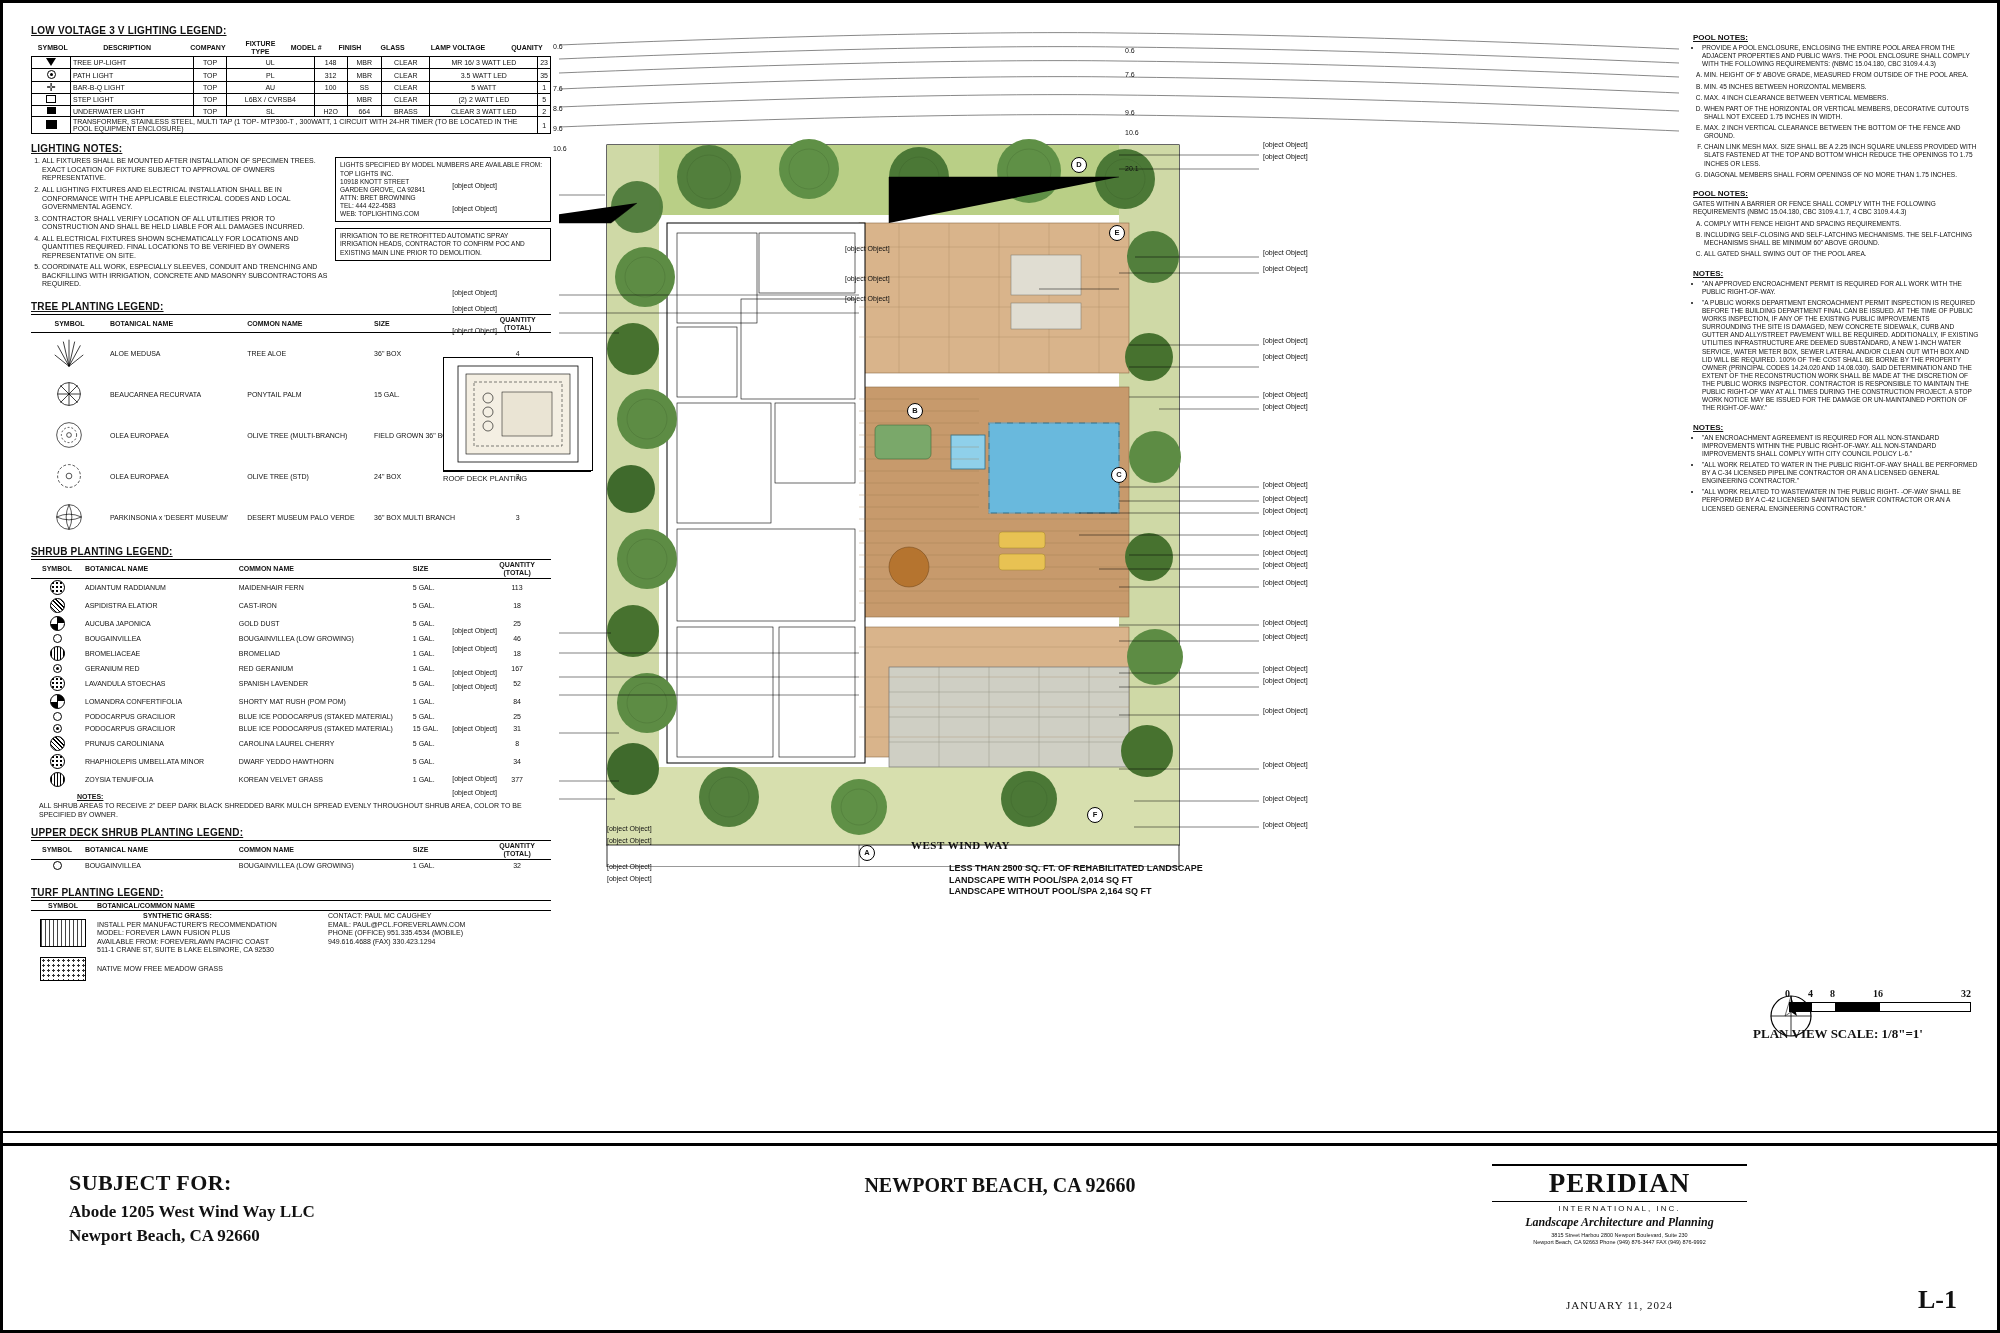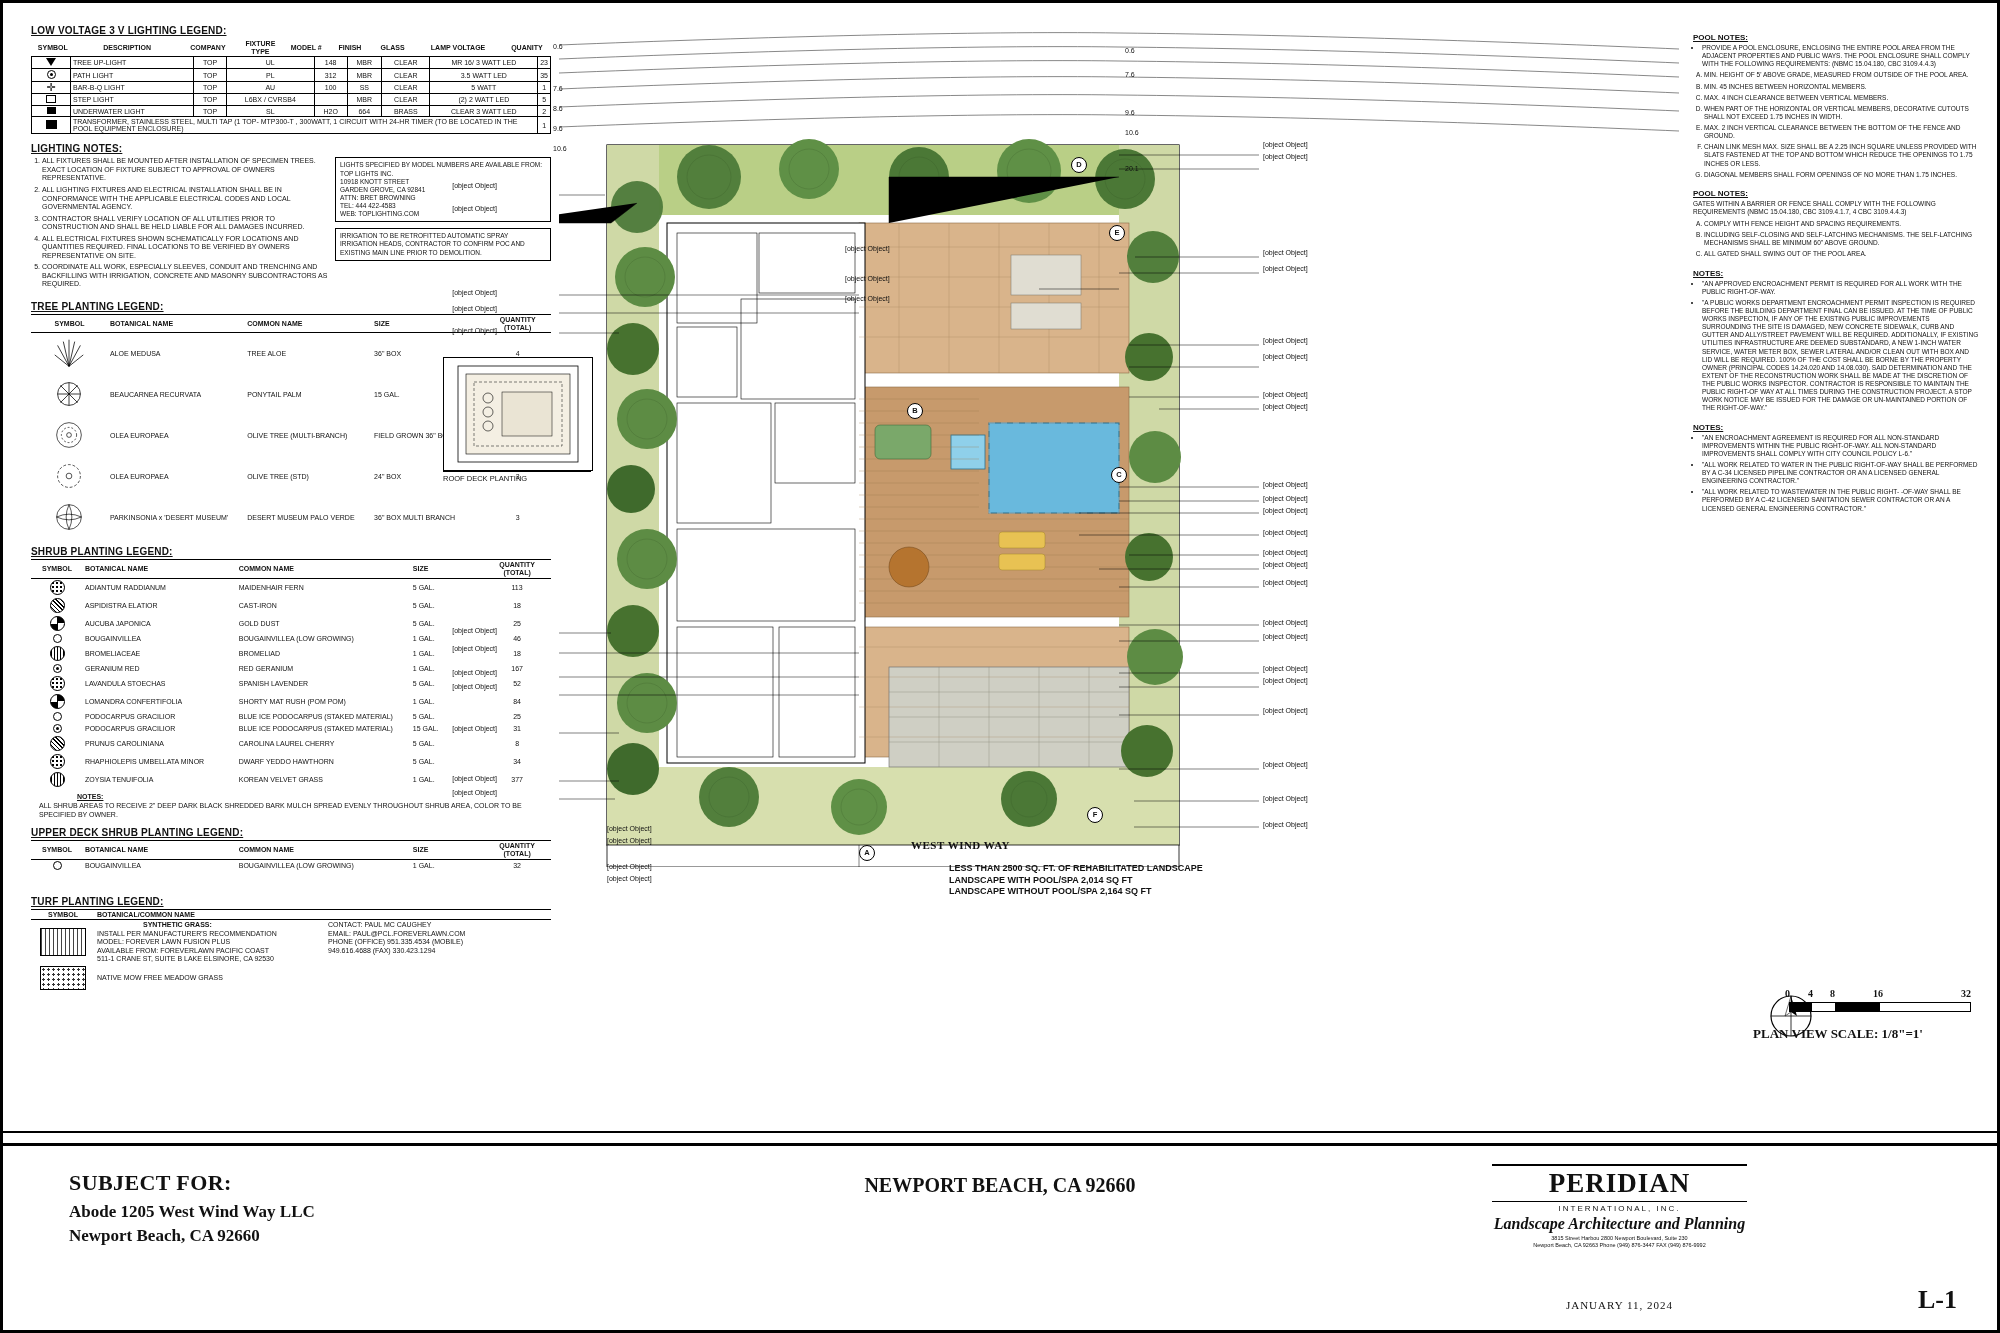--- a/index.html
+++ b/index.html
@@ -73,21 +73,21 @@
   #title .inner{position:relative;width:100%;height:100%;}
   .tb-left{position:absolute;left:66px;top:24px;}
   .tb-left .l1{font-family:"Liberation Serif",serif;font-size:22px;font-weight:bold;letter-spacing:.4px;}
   .tb-left .l2{font-family:"Liberation Serif",serif;font-size:17px;font-weight:bold;margin-top:6px;}
   .tb-left .l3{font-family:"Liberation Serif",serif;font-size:17px;font-weight:bold;margin-top:4px;}
   .tb-center{position:absolute;left:0;right:0;top:24px;text-align:center;font-family:"Liberation Serif",serif;}
   .tb-center div{font-size:20px;font-weight:bold;line-height:1.55;}
   .tb-logo{position:absolute;right:250px;top:18px;width:255px;text-align:center;}
   .tb-logo .pname{font-family:"Liberation Serif",serif;font-size:27px;font-weight:bold;letter-spacing:1px;border-top:2px solid #000;border-bottom:1px solid #000;padding:2px 0;}
   .tb-logo .sub1{font-size:8px;letter-spacing:2px;margin-top:2px;}
-  .tb-logo .sub2{font-family:"Liberation Serif",serif;font-size:16px;font-style:italic;font-weight:bold;margin-top:2px;}
+  .tb-logo .sub2{font-family:"Liberation Serif",serif;font-size:12px;font-style:italic;font-weight:bold;margin-top:2px;}
   .tb-logo .sub3{font-size:5.5px;margin-top:2px;line-height:1.3;}
   .tb-date{position:absolute;right:250px;bottom:22px;width:255px;text-align:center;font-family:"Liberation Serif",serif;font-size:11px;letter-spacing:1px;}
   .tb-sheet{position:absolute;right:40px;bottom:18px;font-family:"Liberation Serif",serif;font-size:26px;font-weight:bold;}
   .toprule{position:absolute;left:0;top:1128px;width:1994px;height:2px;background:#000;}
 </style>
 </head>
 <body>
 
 <div id="sheet">
 
@@ -399,21 +399,21 @@
       <tr>
             <td class="ctr"><span class="ring"></span></td>
             <td>BOUGAINVILLEA</td>
             <td>BOUGAINVILLEA (LOW GROWING)</td>
             <td>1 GAL.</td>
             <td class="ctr">32</td>
           </tr>
     </tbody>
       </table>
 
-    <div class="legend-title" style="margin-top:24px;">TURF PLANTING LEGEND:</div>
+    <div class="legend-title" style="margin-top:15px;">TURF PLANTING LEGEND:</div>
     <table class="lt" style="margin-top:2px;border-top:1px solid #000;">
       <tbody>
           <tr class="hdr" style="border-bottom:1px solid #000;">
         <td style="width:60px;">SYMBOL</td>
         <td style="text-align:left;">BOTANICAL/COMMON NAME</td>
       </tr>
       <tr>
         <td class="ctr">
           <span style="display:inline-block;width:44px;height:26px;border:1px solid #000;background:repeating-linear-gradient(90deg,#444 0 1px,#fff 1px 4px);"></span>
         </td>

